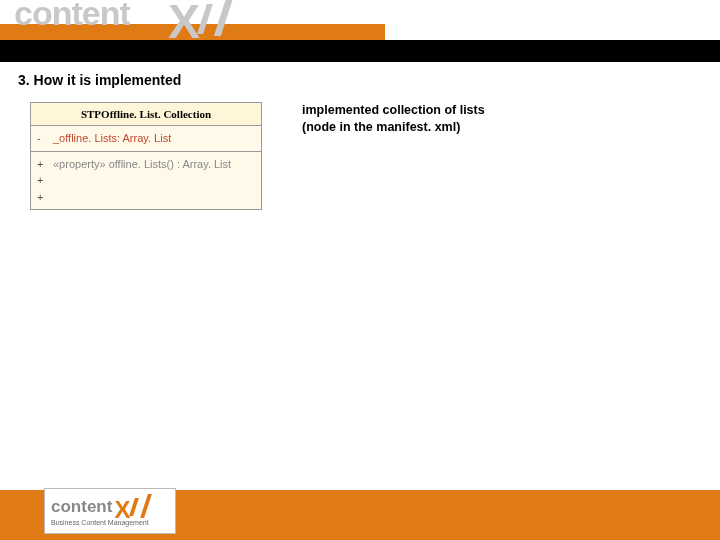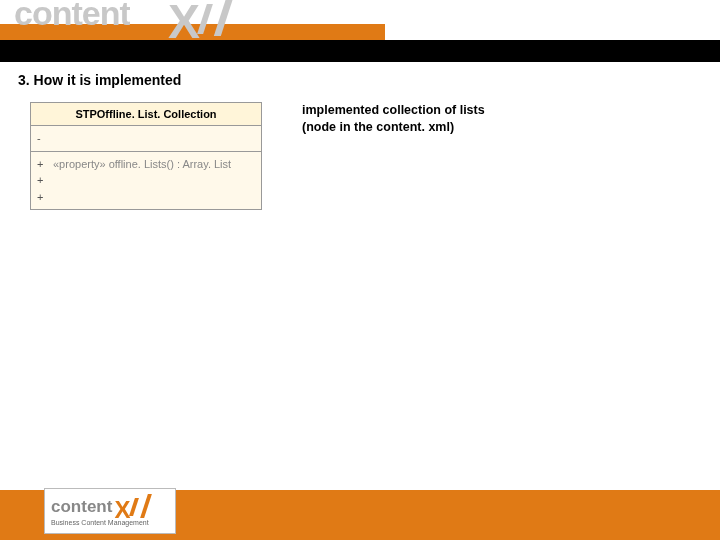--- a/index.html
+++ b/index.html
@@ -73,20 +73,21 @@
       background: #fff9ea;
       font-size: 11px;
     }
     .uml-header {
       background: #fff5d9;
       padding: 5px 8px;
       border-bottom: 1px solid #999;
       text-align: center;
       font-weight: bold;
       color: #000;
+      font-family: Liberation Serif, serif;
     }
     .uml-section {
       padding: 4px 6px;
       border-bottom: 1px solid #999;
     }
     .uml-section:last-child { border-bottom: none; }
     .uml-row {
       display: flex;
       gap: 6px;
       line-height: 1.5;
@@ -221,39 +222,40 @@
 </div>
 
 <div class="slide-title">3. How it is implemented</div>
 
 <div class="content-area">
   <div class="uml-box">
     <div class="uml-header">STPOffline. List. Collection</div>
     <div class="uml-section">
       <div class="uml-row">
         <span class="uml-visibility">-</span>
+        <span class="uml-name">_offline. Lists:  Array. List</span>
       </div>
     </div>
     <div class="uml-section">
       <div class="uml-row">
         <span class="uml-visibility">+</span>
         <span class="uml-name-gray">«property» offline. Lists() : Array. List</span>
       </div>
       <div class="uml-row">
         <span class="uml-visibility">+</span>
       </div>
       <div class="uml-row">
         <span class="uml-visibility">+</span>
       </div>
     </div>
   </div>
 
   <div class="desc-text">
     <div>implemented collection of lists</div>
-    <div>(node in the content. xml)</div>
+    <div>(node in the manifest. xml)</div>
   </div>
 </div>
 
 <div class="footer">
   <div class="footer-logo-box">
     <div class="footer-logo-main">
       <span class="footer-logo-content">content</span>
       <span class="xl-shape">
         <span class="xl-shape-l1"></span>
         <span class="xl-shape-l2"></span>

